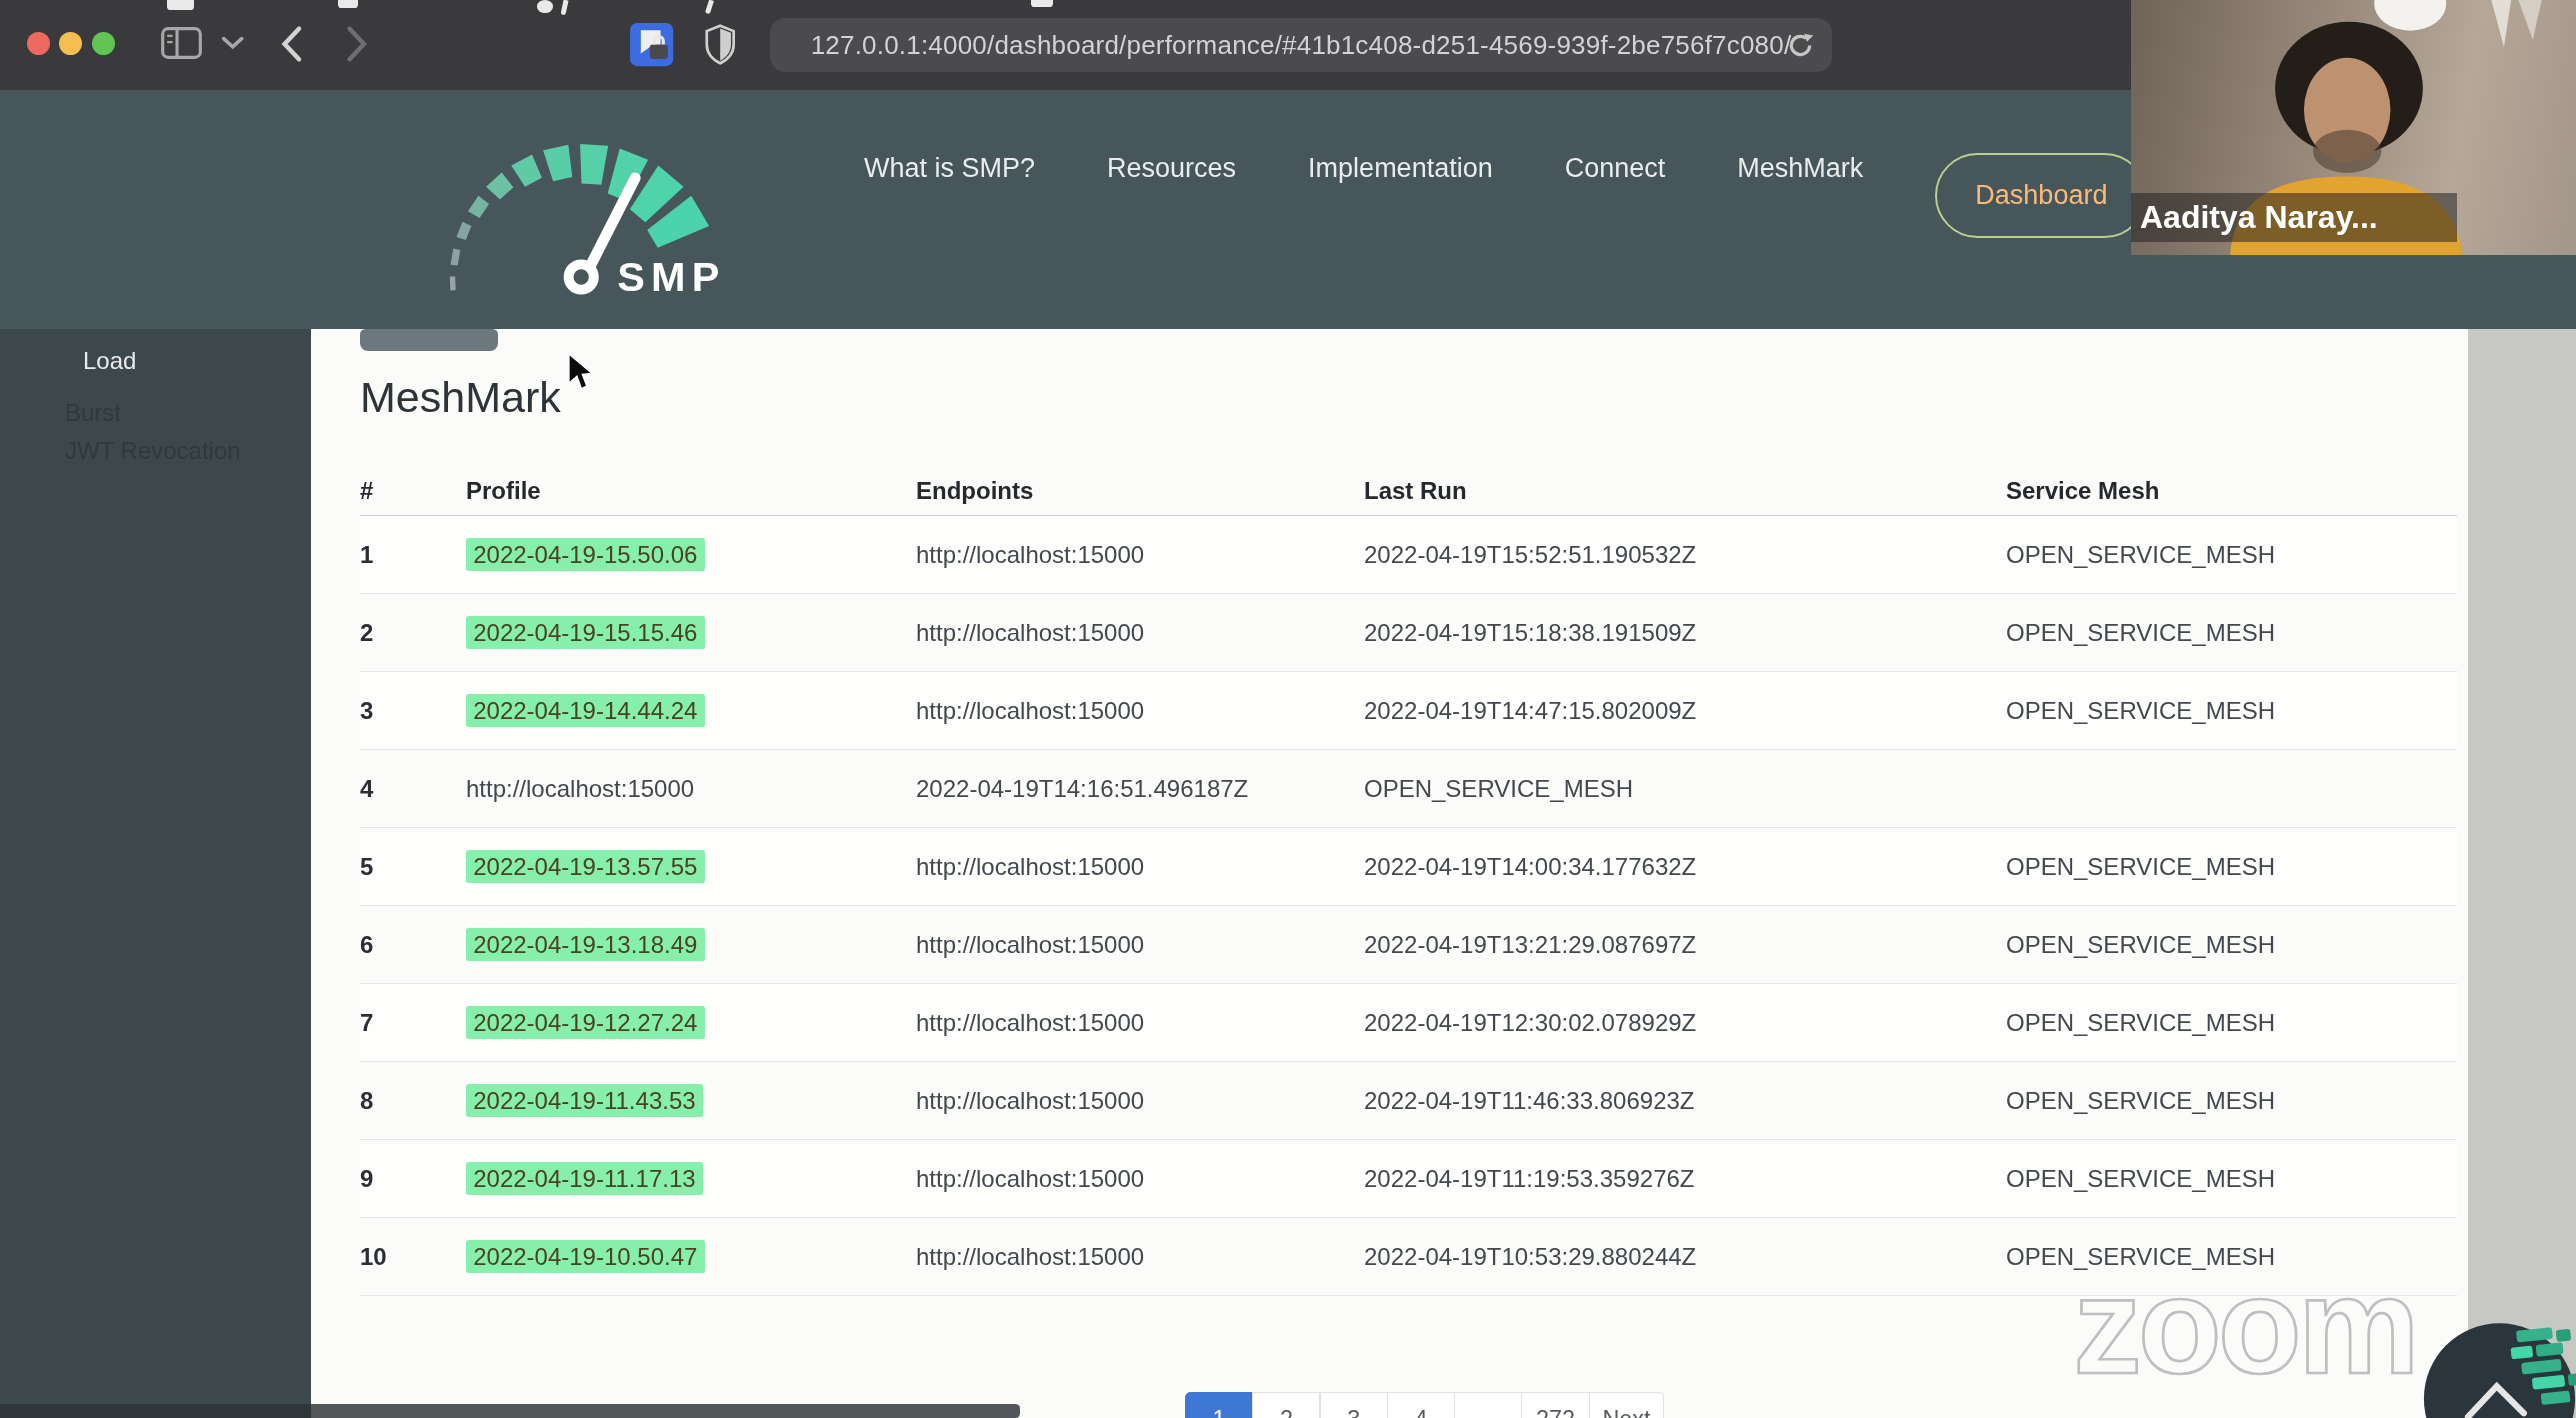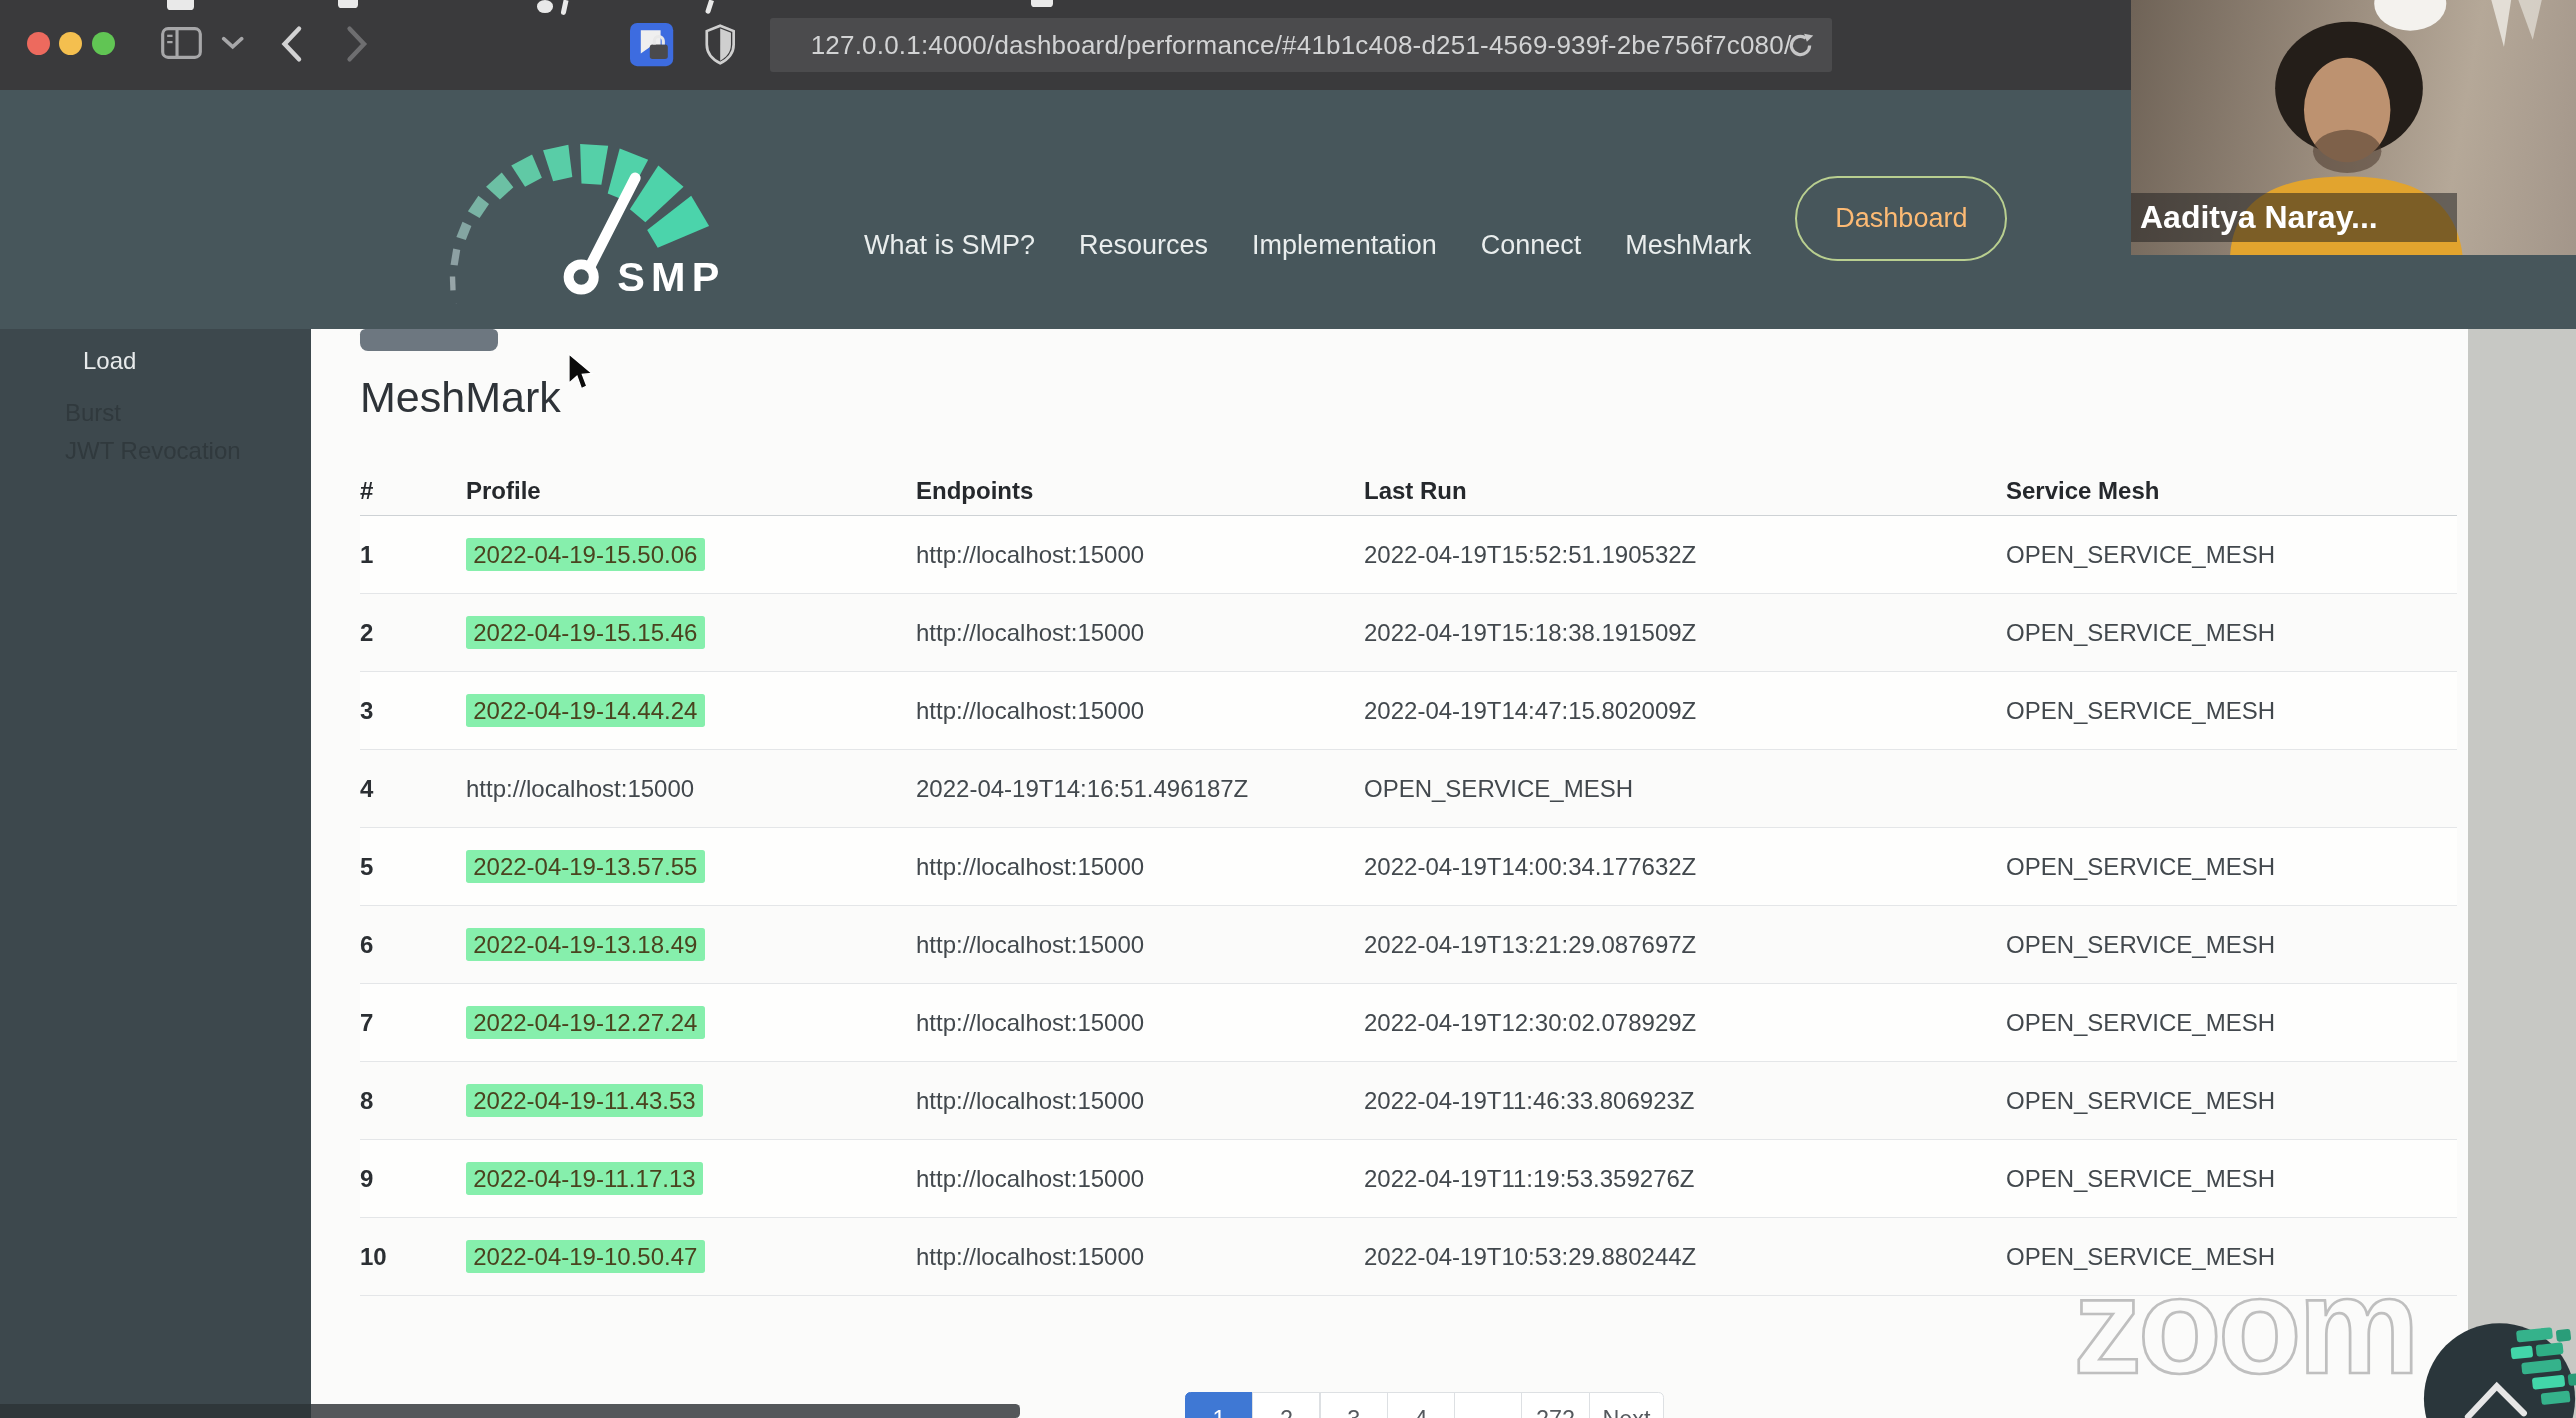--- a/index.html
+++ b/index.html
@@ -7,29 +7,29 @@
          font-family:"Liberation Sans",sans-serif;background:#3d484d;}
 
   
   .chrome{position:absolute;left:0;top:0;width:2576px;height:90px;background:#3a3a3c;}
   .traffic{position:absolute;top:32px;width:23.4px;height:23.4px;border-radius:50%;}
   .tl-red{left:27px;background:#ed6a5e;}
   .tl-yellow{left:59px;background:#f4bf4f;}
   .tl-green{left:92px;background:#61c554;}
   .chrome-ic{position:absolute;top:25px;color:#a7a7a9;}
   .urlbar{position:absolute;left:770px;top:18px;width:1062px;height:54px;background:#4b4b4d;
-          border-radius:3px;display:flex;align-items:center;justify-content:center;}
+          border-radius:15px;display:flex;align-items:center;justify-content:center;}
   .url-text{color:#d2d3d4;font-size:26px;letter-spacing:0.2px;white-space:nowrap;}
   .reload{position:absolute;right:16px;top:11.7px;}
   .remnant{position:absolute;background:#e9e9e9;border-radius:0 0 3.6px 3.6px;}
 
   
   .site-header{position:absolute;left:0;top:90px;width:2576px;height:239px;background:#47565b;}
   .gauge{position:absolute;left:394px;top:34px;width:387px;height:180px;}
-  .nav{position:absolute;left:864px;top:63px;height:108px;display:flex;align-items:flex-end;gap:44px;}
+  .nav{position:absolute;left:864px;top:63px;height:108px;display:flex;align-items:flex-start;gap:72px;}
   .nav-item{color:#e9eded;font-size:27px;font-weight:500;white-space:nowrap;cursor:default;}
   .pill{border:2.3px solid #b9cf90;border-radius:45px;padding:25px 38px;color:#fdba74;
         font-size:27px;font-weight:500;white-space:nowrap;}
 
   
   .side-item{position:absolute;font-size:24px;white-space:nowrap;}
   .side-active{color:#e8ebec;font-weight:500;}
   .side-dim{color:#30393d;}
 
   

